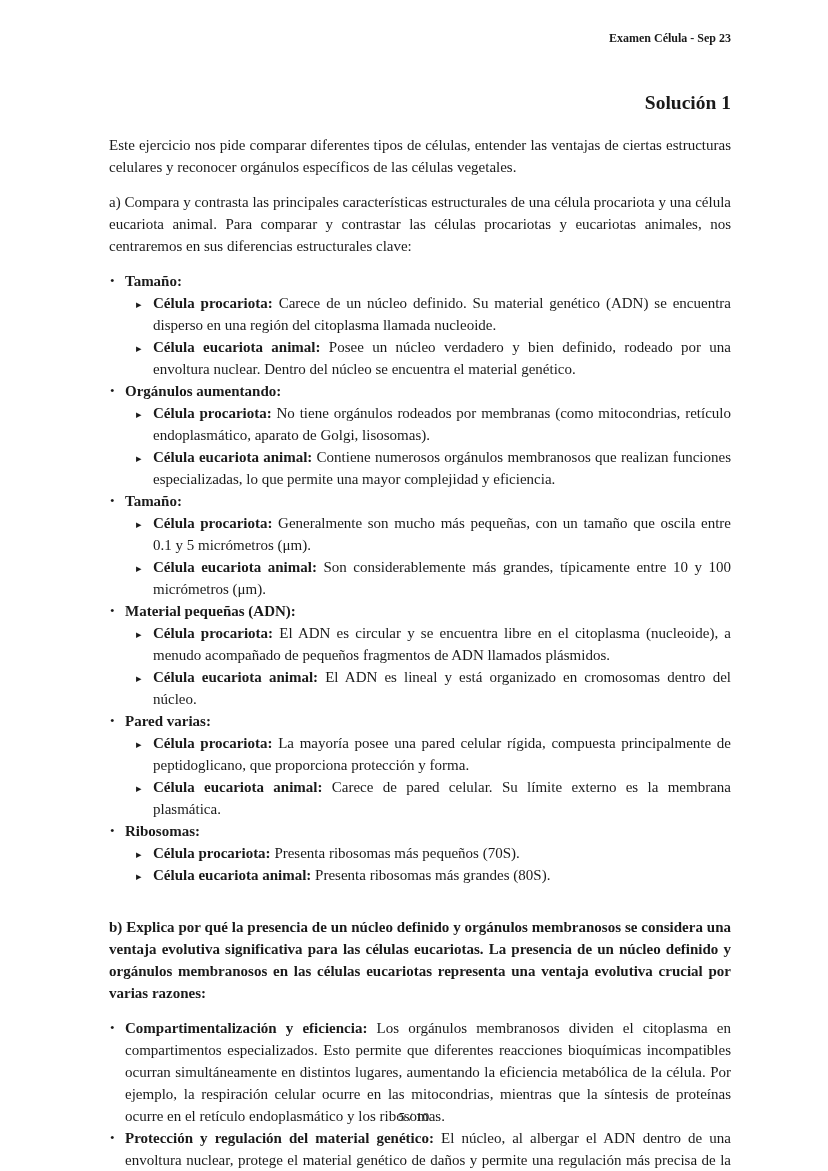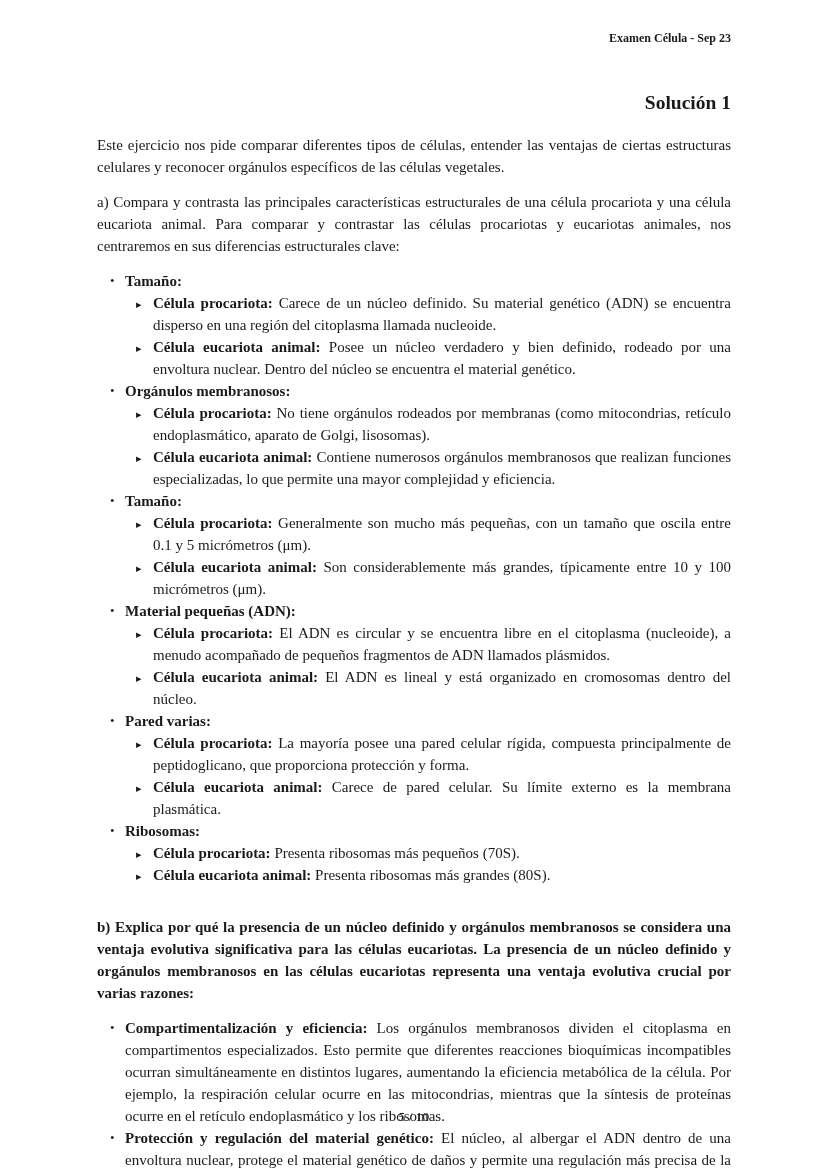--- a/index.html
+++ b/index.html
@@ -18,21 +18,21 @@
   }
   .content{
     position:absolute;top:0;left:97px;width:634px;
     padding-top:92px;
   }
   .doc-title{
     font-size:19.5px;font-weight:bold;margin:0 0 20px 0;text-align:right;
   }
   .para{
     font-size:15px;line-height:22px;text-align:justify;
-    margin:0 0 13px 0;
+    margin:0 0 13px 12px;
   }
   ul{list-style:none;margin:0 0 13px 0;padding:0;}
   .topic, .b-item{
     position:relative;
     padding-left:28px;
     font-size:15px;line-height:22px;text-align:justify;
   }
   .topic > .m1, .b-item > .m1{
     position:absolute;left:13px;top:0;
     font-size:13px;
@@ -67,21 +67,21 @@
 
     <p class="para">Este ejercicio nos pide comparar diferentes tipos de células, entender las ventajas de ciertas estructuras celulares y reconocer orgánulos específicos de las células vegetales.</p>
 
     <p class="para">a) Compara y contrasta las principales características estructurales de una célula procariota y una célula eucariota animal. Para comparar y contrastar las células procariotas y eucariotas animales, nos centraremos en sus diferencias estructurales clave:</p>
 
     <ul class="topics">
         <li class="topic"><span class="m1">•</span><b>Tamaño:</b><ul class="subs">
             <li class="sub"><span class="m2">▸</span><b>Célula procariota:</b> Carece de un núcleo definido. Su material genético (ADN) se encuentra disperso en una región del citoplasma llamada nucleoide.</li>
             <li class="sub"><span class="m2">▸</span><b>Célula eucariota animal:</b> Posee un núcleo verdadero y bien definido, rodeado por una envoltura nuclear. Dentro del núcleo se encuentra el material genético.</li>
           </ul></li>
-        <li class="topic"><span class="m1">•</span><b>Orgánulos membranosos:</b><ul class="subs">
+        <li class="topic"><span class="m1">•</span><b>Orgánulos aumentando:</b><ul class="subs">
             <li class="sub"><span class="m2">▸</span><b>Célula procariota:</b> No tiene orgánulos rodeados por membranas (como mitocondrias, retículo endoplasmático, aparato de Golgi, lisosomas).</li>
             <li class="sub"><span class="m2">▸</span><b>Célula eucariota animal:</b> Contiene numerosos orgánulos membranosos que realizan funciones especializadas, lo que permite una mayor complejidad y eficiencia.</li>
           </ul></li>
         <li class="topic"><span class="m1">•</span><b>Tamaño:</b><ul class="subs">
             <li class="sub"><span class="m2">▸</span><b>Célula procariota:</b> Generalmente son mucho más pequeñas, con un tamaño que oscila entre 0.1 y 5 micrómetros (μm).</li>
             <li class="sub"><span class="m2">▸</span><b>Célula eucariota animal:</b> Son considerablemente más grandes, típicamente entre 10 y 100 micrómetros (μm).</li>
           </ul></li>
         <li class="topic"><span class="m1">•</span><b>Material pequeñas (ADN):</b><ul class="subs">
             <li class="sub"><span class="m2">▸</span><b>Célula procariota:</b> El ADN es circular y se encuentra libre en el citoplasma (nucleoide), a menudo acompañado de pequeños fragmentos de ADN llamados plásmidos.</li>
             <li class="sub"><span class="m2">▸</span><b>Célula eucariota animal:</b> El ADN es lineal y está organizado en cromosomas dentro del núcleo.</li>

